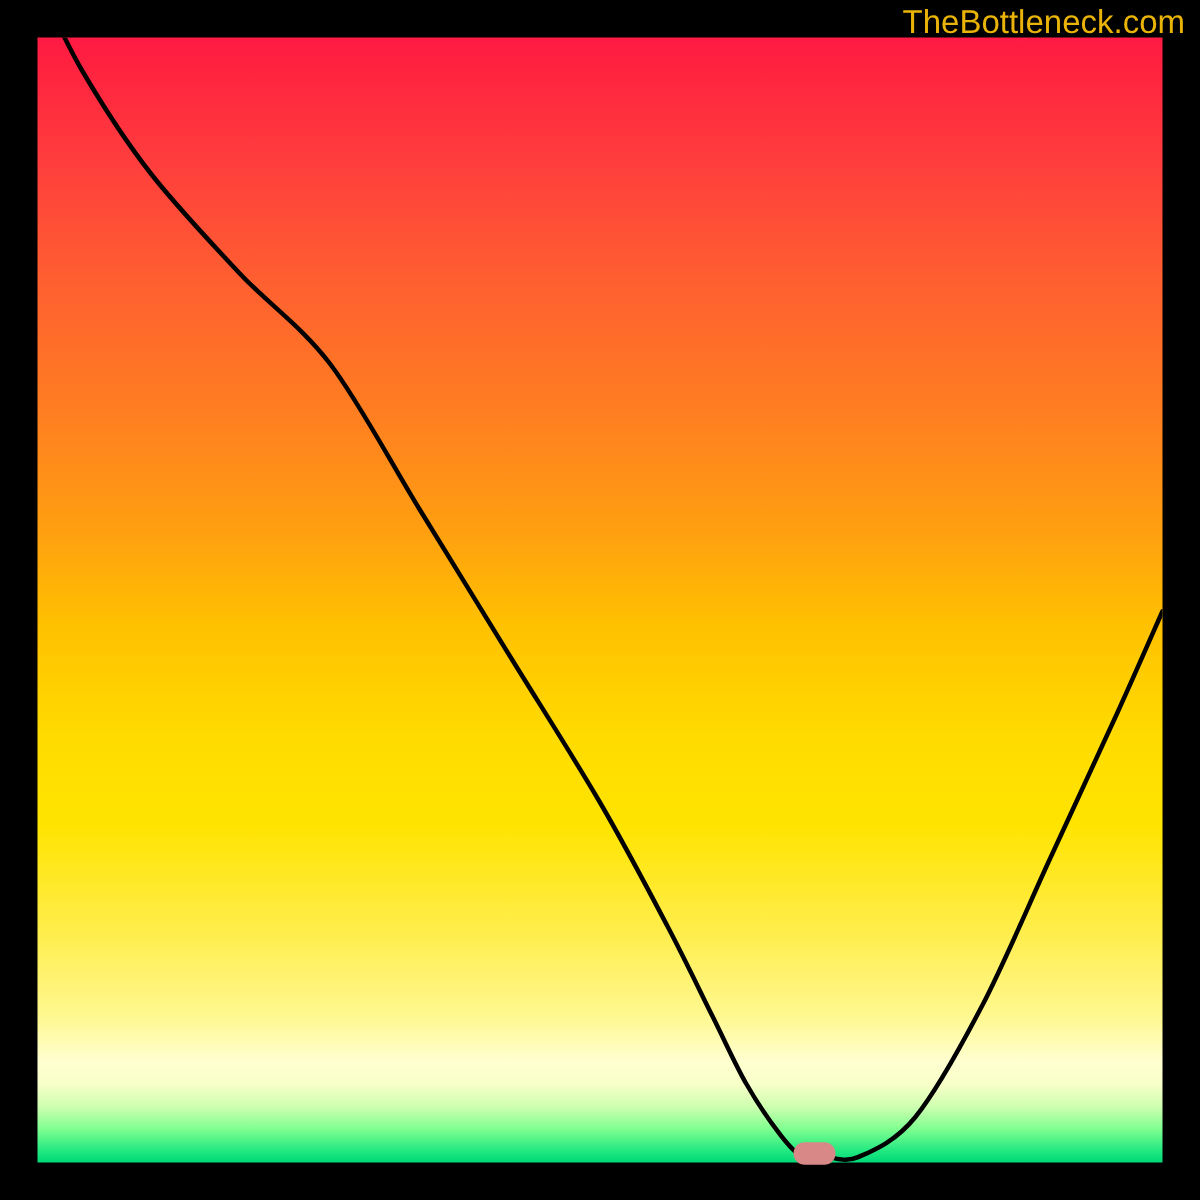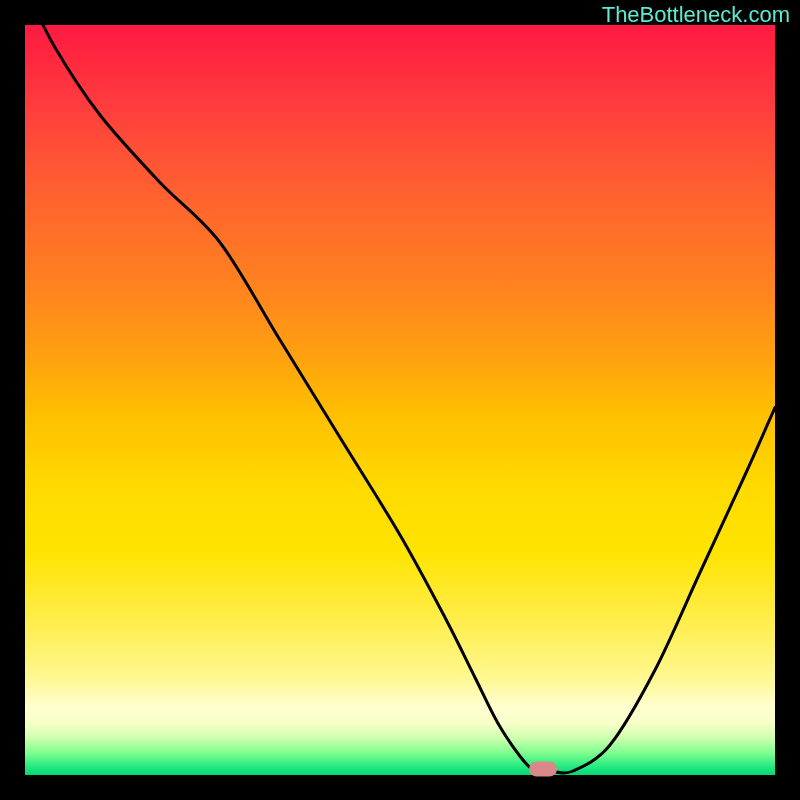--- a/index.html
+++ b/index.html
@@ -8,21 +8,21 @@
     height: 800px;
     background: #000;
     position: relative;
     font-family: Arial, sans-serif;
     overflow: hidden;
   }
   .watermark {
     position: absolute;
     top: 2px;
     right: 10px;
-    color: #5eead4;
+    color: #eab308;
     font-size: 22px;
     font-weight: 500;
     z-index: 10;
   }
   .plot-area {
     position: absolute;
     left: 25px;
     top: 25px;
     width: 750px;
     height: 750px;

